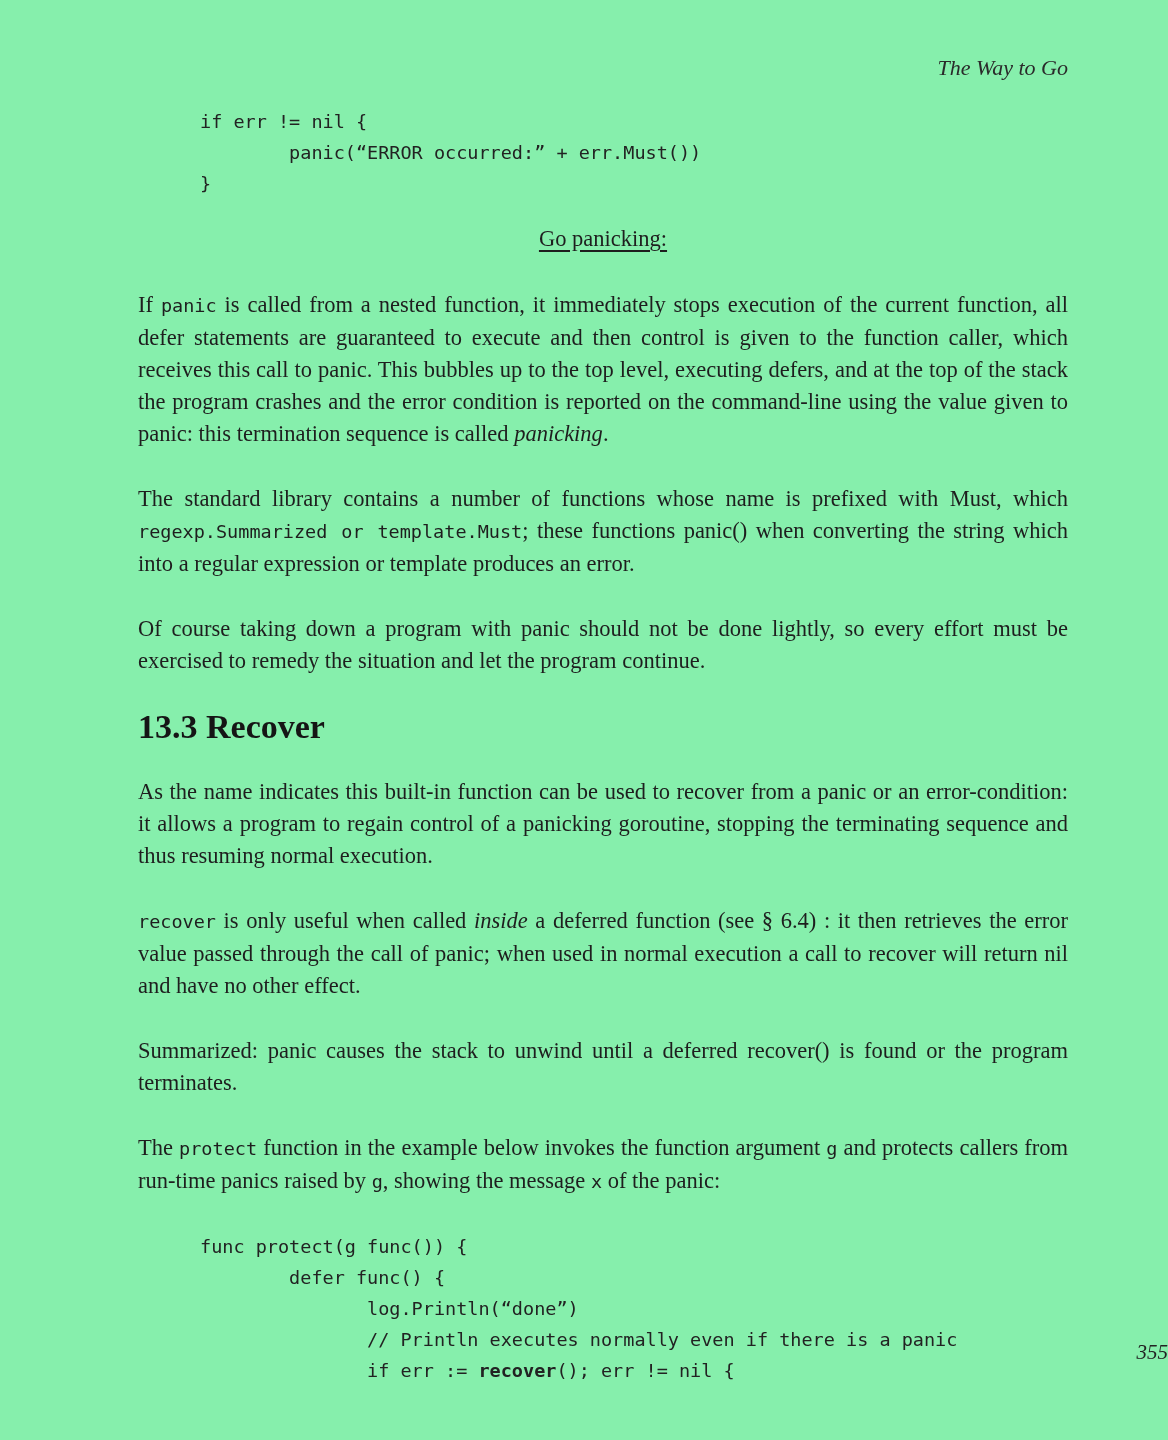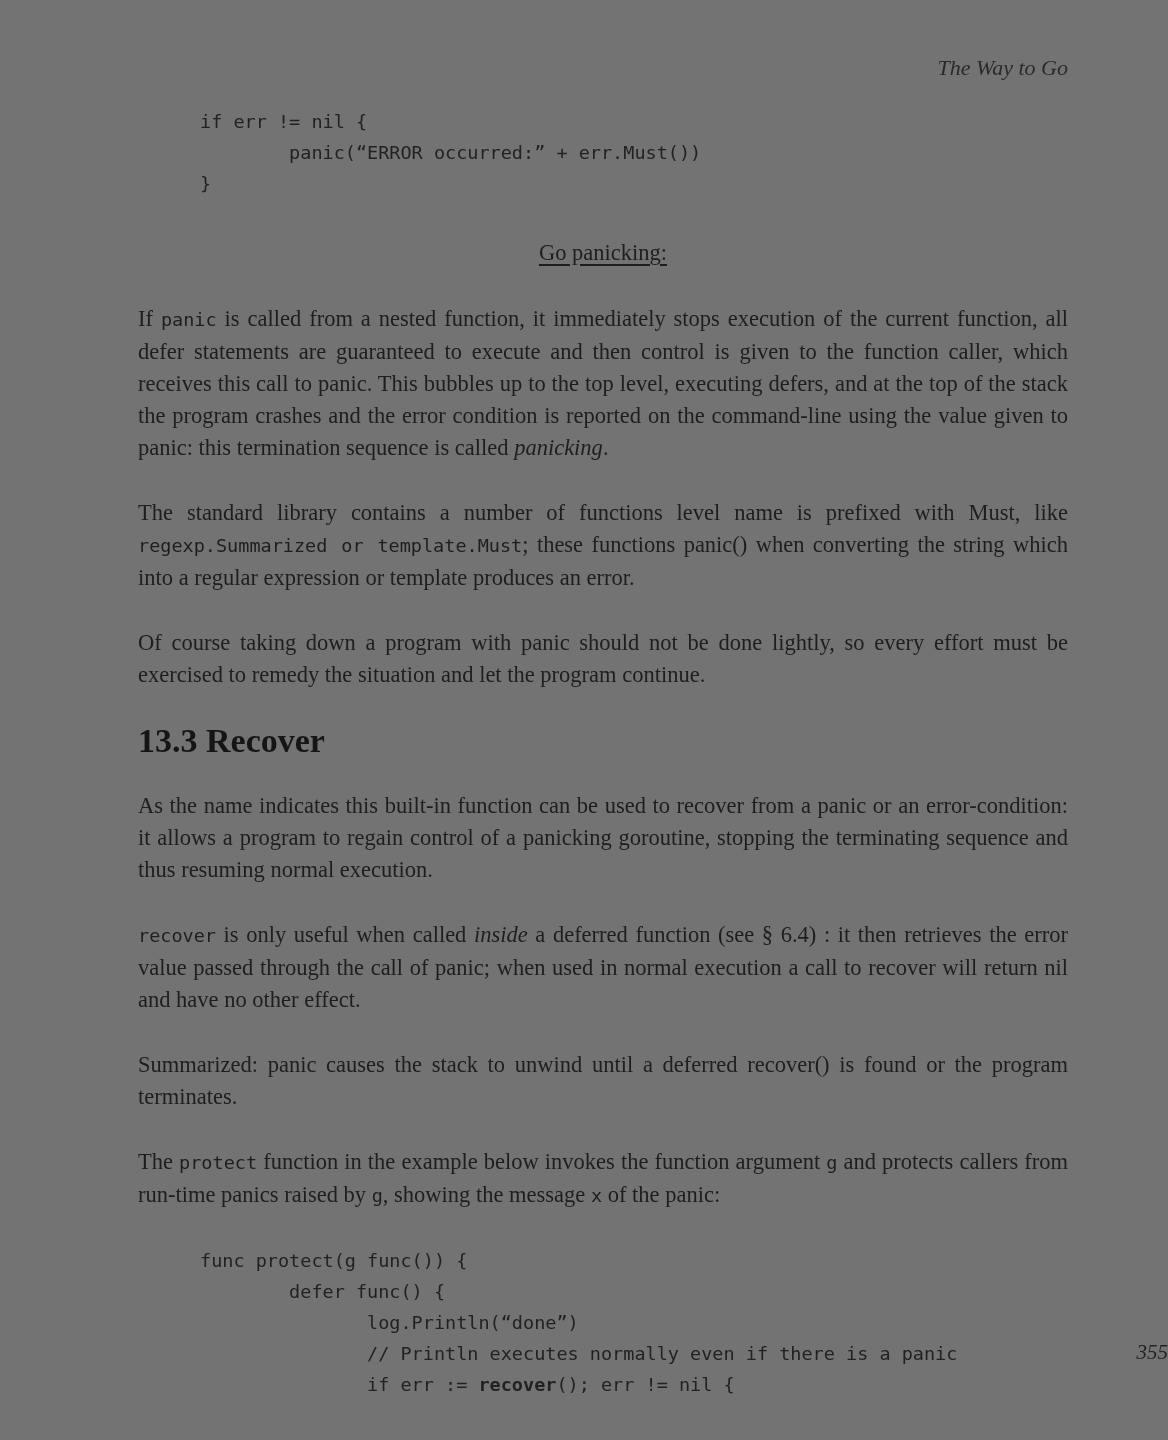--- a/index.html
+++ b/index.html
@@ -4,21 +4,21 @@
 <style>
   html, body {
     margin: 0;
     padding: 0;
     background: #ffffff;
   }
   .page {
     position: relative;
     width: 1168px;
     height: 1440px;
-    background: #737373;
+    background: #86efac;
     color: #1e1e1e;
     box-sizing: border-box;
     padding: 52px 100px 0 138px;
     font-family: "Liberation Serif", serif;
     font-size: 22.5px;
     line-height: 32px;
     overflow: hidden;
   }
   .running-header {
     text-align: right;
@@ -28,21 +28,21 @@
     margin-bottom: 22px;
   }
   .code-block {
     font-family: "DejaVu Sans Mono", monospace;
     font-size: 18.5px;
     line-height: 31px;
     color: #222222;
     margin: 0 0 0 62px;
     white-space: pre;
   }
-  .code-block-1 { margin-bottom: 38px; }
+  .code-block-1 { margin-bottom: 24px; }
   .code-block-2 { margin-top: 14px; }
   .code-line { white-space: pre; }
   .subhead {
     margin: 0 0 34px 0;
     text-align: center;
   }
   .subhead .f-n { text-decoration: underline; text-underline-offset: 4px; }
   p.body-par {
     margin: 4px 0 33px 0;
     text-align: justify;
@@ -86,21 +86,21 @@
   <div class="running-header">
     <span>The Way to Go</span>
   </div>
 
   <div class="code-block code-block-1"><div class="code-line"><span class="f-m">if err != nil {</span></div><div class="code-line"><span class="f-m">        panic(“ERROR occurred:” + err.Must())</span></div><div class="code-line"><span class="f-m">}</span></div></div>
 
   <div class="subhead"><span class="f-n">Go panicking:</span></div>
 
   <p class="body-par"><span class="f-n">If </span><span class="f-m">panic</span><span class="f-n"> is called from a nested function, it immediately stops execution of the current function, all defer statements are guaranteed to execute and then control is given to the function caller, which receives this call to panic. This bubbles up to the top level, executing defers, and at the top of the stack the program crashes and the error condition is reported on the command-line using the value given to panic:  this termination sequence is called </span><span class="f-i">panicking</span><span class="f-n">.</span></p>
 
-  <p class="body-par"><span class="f-n">The standard library contains a number of functions level name is prefixed with Must, like </span><span class="f-m">regexp.Summarized or template.Must</span><span class="f-n">; these functions panic() when converting the string which into a regular expression or template produces an error.</span></p>
+  <p class="body-par"><span class="f-n">The standard library contains a number of functions whose name is prefixed with Must, which </span><span class="f-m">regexp.Summarized or template.Must</span><span class="f-n">; these functions panic() when converting the string which into a regular expression or template produces an error.</span></p>
 
   <p class="body-par"><span class="f-n">Of course taking down a program with panic should not be done lightly, so every effort must be exercised to remedy the situation and let the program continue.</span></p>
 
   <h2 class="section-heading">13.3 Recover</h2>
 
   <p class="body-par"><span class="f-n">As the name indicates this built-in function can be used to recover from a panic or an error-condition: it allows a program to regain control of a panicking goroutine, stopping the terminating sequence and thus resuming normal execution.</span></p>
 
   <p class="body-par"><span class="f-m">recover</span><span class="f-n"> is only useful when called </span><span class="f-i">inside</span><span class="f-n"> a </span><span class="f-u">deferred</span><span class="f-n"> function (see § 6.4) : it then retrieves the error value passed through the call of panic; when used in normal execution a call to recover will return nil and have no other effect.</span></p>
 
   <p class="body-par"><span class="f-u">Summarized</span><span class="f-n">: panic causes the stack to unwind until a deferred recover() is found or the program terminates.</span></p>

